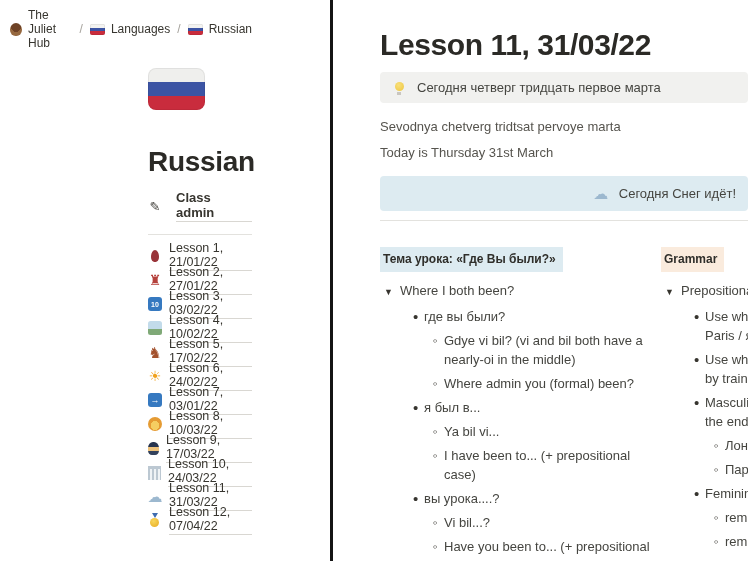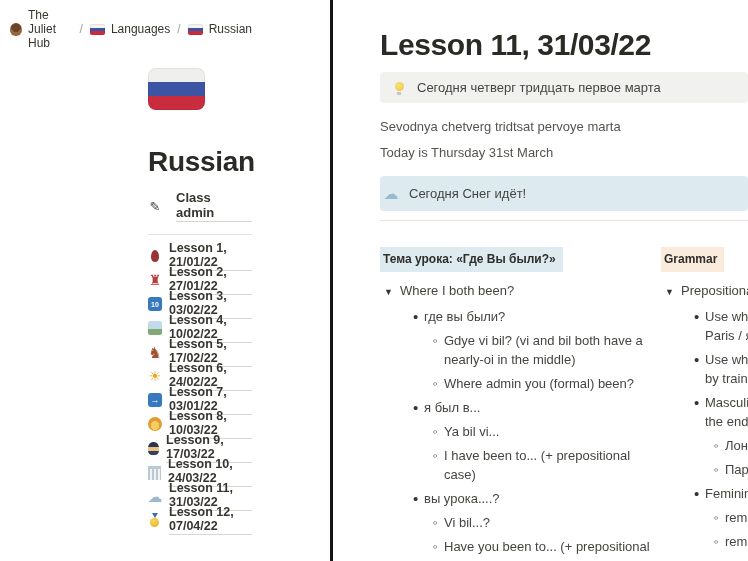--- a/index.html
+++ b/index.html
@@ -15,21 +15,21 @@
   .bc-sep{color:#a5a29c;margin:0 7px;}
   
   .lp-content{margin-left:148px;margin-right:10px;}
   .page-flag{width:57px;height:42px;border-radius:8px;margin-top:10px;
     background:linear-gradient(#efefed 0 34%,#3c54a4 34% 67%,#c92c3d 67%);
     box-shadow:inset 0 0 0 1px rgba(0,0,0,.06);}
   .lp-title{font-size:28px;font-weight:700;letter-spacing:-.3px;margin-top:36px;color:#2b2a26;}
   .admin-row{display:flex;align-items:center;gap:7px;margin-top:12px;font-size:13px;font-weight:700;cursor:pointer;}
   .lp-hr{border:none;border-top:1px solid #e3e2de;margin:12px 0 9px 0;}
   .lesson-row{display:flex;align-items:center;height:24px;cursor:pointer;}
-  .lesson-label{font-size:12.5px;font-weight:700;color:#37352f;}
+  .lesson-label{font-size:12.5px;font-weight:400;color:#37352f;}
   .u{border-bottom:1px solid #d9d7d2;padding-bottom:1px;}
   
   .ic{display:inline-flex;align-items:center;justify-content:center;width:14px;height:14px;flex:none;margin-right:7px;line-height:1;}
   .bc-item .ic{margin-right:0;}
   .ic-owl{width:12px;height:13px;border-radius:50% 50% 46% 46%;
     background:radial-gradient(circle at 50% 30%,#6e4226 0 45%,#96683f 46%);}
   .ic-ru-flag{width:15px;height:11px;border-radius:2px;
     background:linear-gradient(#f3f3f1 0 34%,#3c54a4 34% 67%,#c92c3c 67%);
     box-shadow:inset 0 0 0 .5px rgba(0,0,0,.12);}
   .ic-pencil{color:#3f3d38;}.ic-pencil::before{content:"✎";font-size:13px;}
@@ -57,21 +57,21 @@
   .ic-lightbulb::before{content:"";width:9px;height:9px;border-radius:50%;margin-bottom:3px;
     background:radial-gradient(circle at 40% 35%,#f9e07a,#edc53f);}
   .ic-lightbulb::after{content:"";position:absolute;bottom:0;left:5px;width:4px;height:3px;background:#c9c6c0;}
   
   .rp-content{padding:26px 0 0 46px;}
   .rp-title{font-size:30px;font-weight:700;letter-spacing:-.4px;color:#2b2a26;line-height:38px;}
   .callout{display:flex;align-items:center;gap:11px;border-radius:4px;padding:8px 12px;
     font-size:13px;color:#454540;margin-top:8px;}
   .callout .ic{margin-right:0;}
   .callout-gray{background:#f1f1ef;}
-  .callout-blue{background:#ddebf1;margin-top:14px;padding:10px 4px;}
+  .callout-blue{background:#ddebf1;margin-top:14px;padding:10px 12px;justify-content:flex-end;}
   .para{font-size:13px;color:#56544e;line-height:19px;margin-top:7px;}
   .para.first{margin-top:14px;}
   .rp-hr{border:none;border-top:1px solid #e3e2de;margin:9px 0 0 0;}
   .columns{display:flex;margin-top:26px;}
   .col-left{width:274px;margin-right:7px;flex:none;}
   .col-right{width:230px;flex:none;}
   .col-h3{display:inline-block;font-size:12px;font-weight:700;color:#2f2e2a;
     padding:2px 7px 3px 3px;line-height:20px;}
   .hl-blue{background:#ddebf1;}
   .hl-orange{background:#faebdd;}

